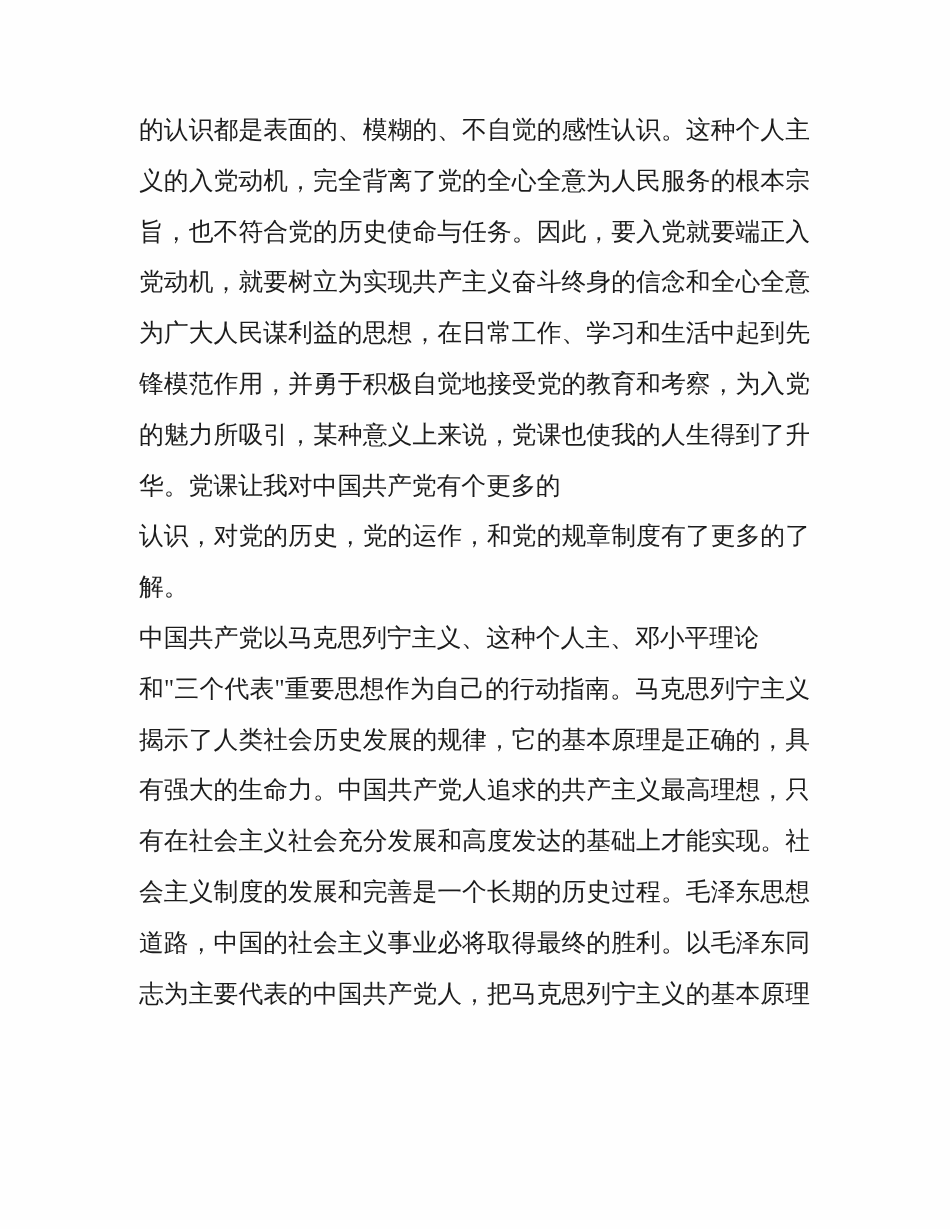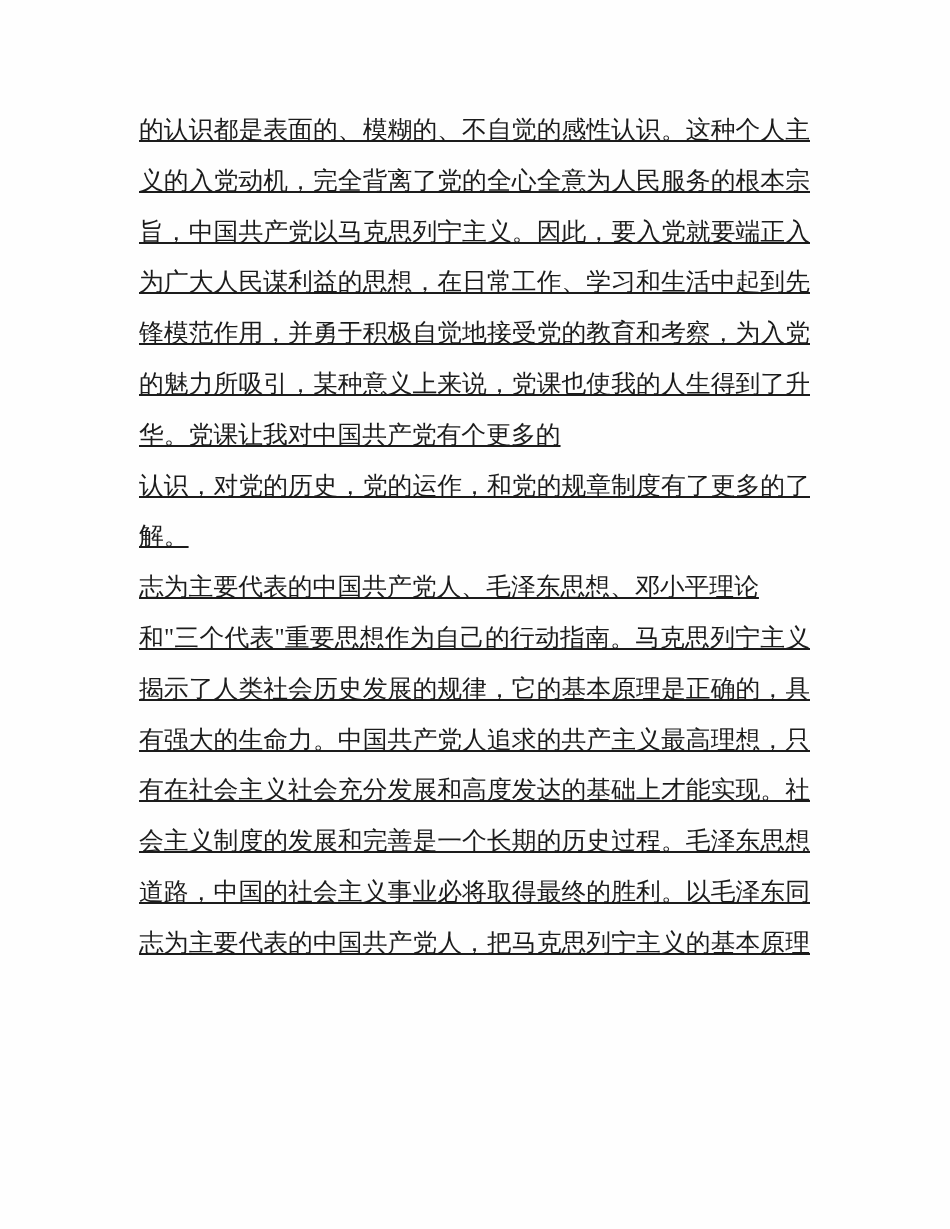--- a/index.html
+++ b/index.html
@@ -27,42 +27,42 @@
   .ln {
     font-family: "Liberation Serif", "DejaVu Serif", serif;
     font-size: 24.8px;
     line-height: 50.8px;
     height: 50.8px;
     color: var(--page-fg, #1c1c1c);
     text-align: justify;
     text-align-last: justify;
     white-space: normal;
     letter-spacing: 0;
-    text-decoration: underline;
   }
   .ln.short {
     text-align: left;
     text-align-last: left;
   }
 </style>
 </head>
 <body>
 
 <div class="page">
   <div class="text-block">
     <div class="ln">的认识都是表面的、模糊的、不自觉的感性认识。这种个人主</div>
     <div class="ln">义的入党动机，完全背离了党的全心全意为人民服务的根本宗</div>
-    <div class="ln">旨，中国共产党以马克思列宁主义。因此，要入党就要端正入</div>
+    <div class="ln">旨，也不符合党的历史使命与任务。因此，要入党就要端正入</div>
+    <div class="ln">党动机，就要树立为实现共产主义奋斗终身的信念和全心全意</div>
     <div class="ln">为广大人民谋利益的思想，在日常工作、学习和生活中起到先</div>
     <div class="ln">锋模范作用，并勇于积极自觉地接受党的教育和考察，为入党</div>
     <div class="ln">的魅力所吸引，某种意义上来说，党课也使我的人生得到了升</div>
     <div class="ln short">华。党课让我对中国共产党有个更多的</div>
     <div class="ln">认识，对党的历史，党的运作，和党的规章制度有了更多的了</div>
     <div class="ln short">解。</div>
-    <div class="ln short">志为主要代表的中国共产党人、毛泽东思想、邓小平理论</div>
+    <div class="ln short">中国共产党以马克思列宁主义、这种个人主、邓小平理论</div>
     <div class="ln">和"三个代表"重要思想作为自己的行动指南。马克思列宁主义</div>
     <div class="ln">揭示了人类社会历史发展的规律，它的基本原理是正确的，具</div>
     <div class="ln">有强大的生命力。中国共产党人追求的共产主义最高理想，只</div>
     <div class="ln">有在社会主义社会充分发展和高度发达的基础上才能实现。社</div>
     <div class="ln">会主义制度的发展和完善是一个长期的历史过程。毛泽东思想</div>
     <div class="ln">道路，中国的社会主义事业必将取得最终的胜利。以毛泽东同</div>
     <div class="ln">志为主要代表的中国共产党人，把马克思列宁主义的基本原理</div>
   </div>
 </div>
 

